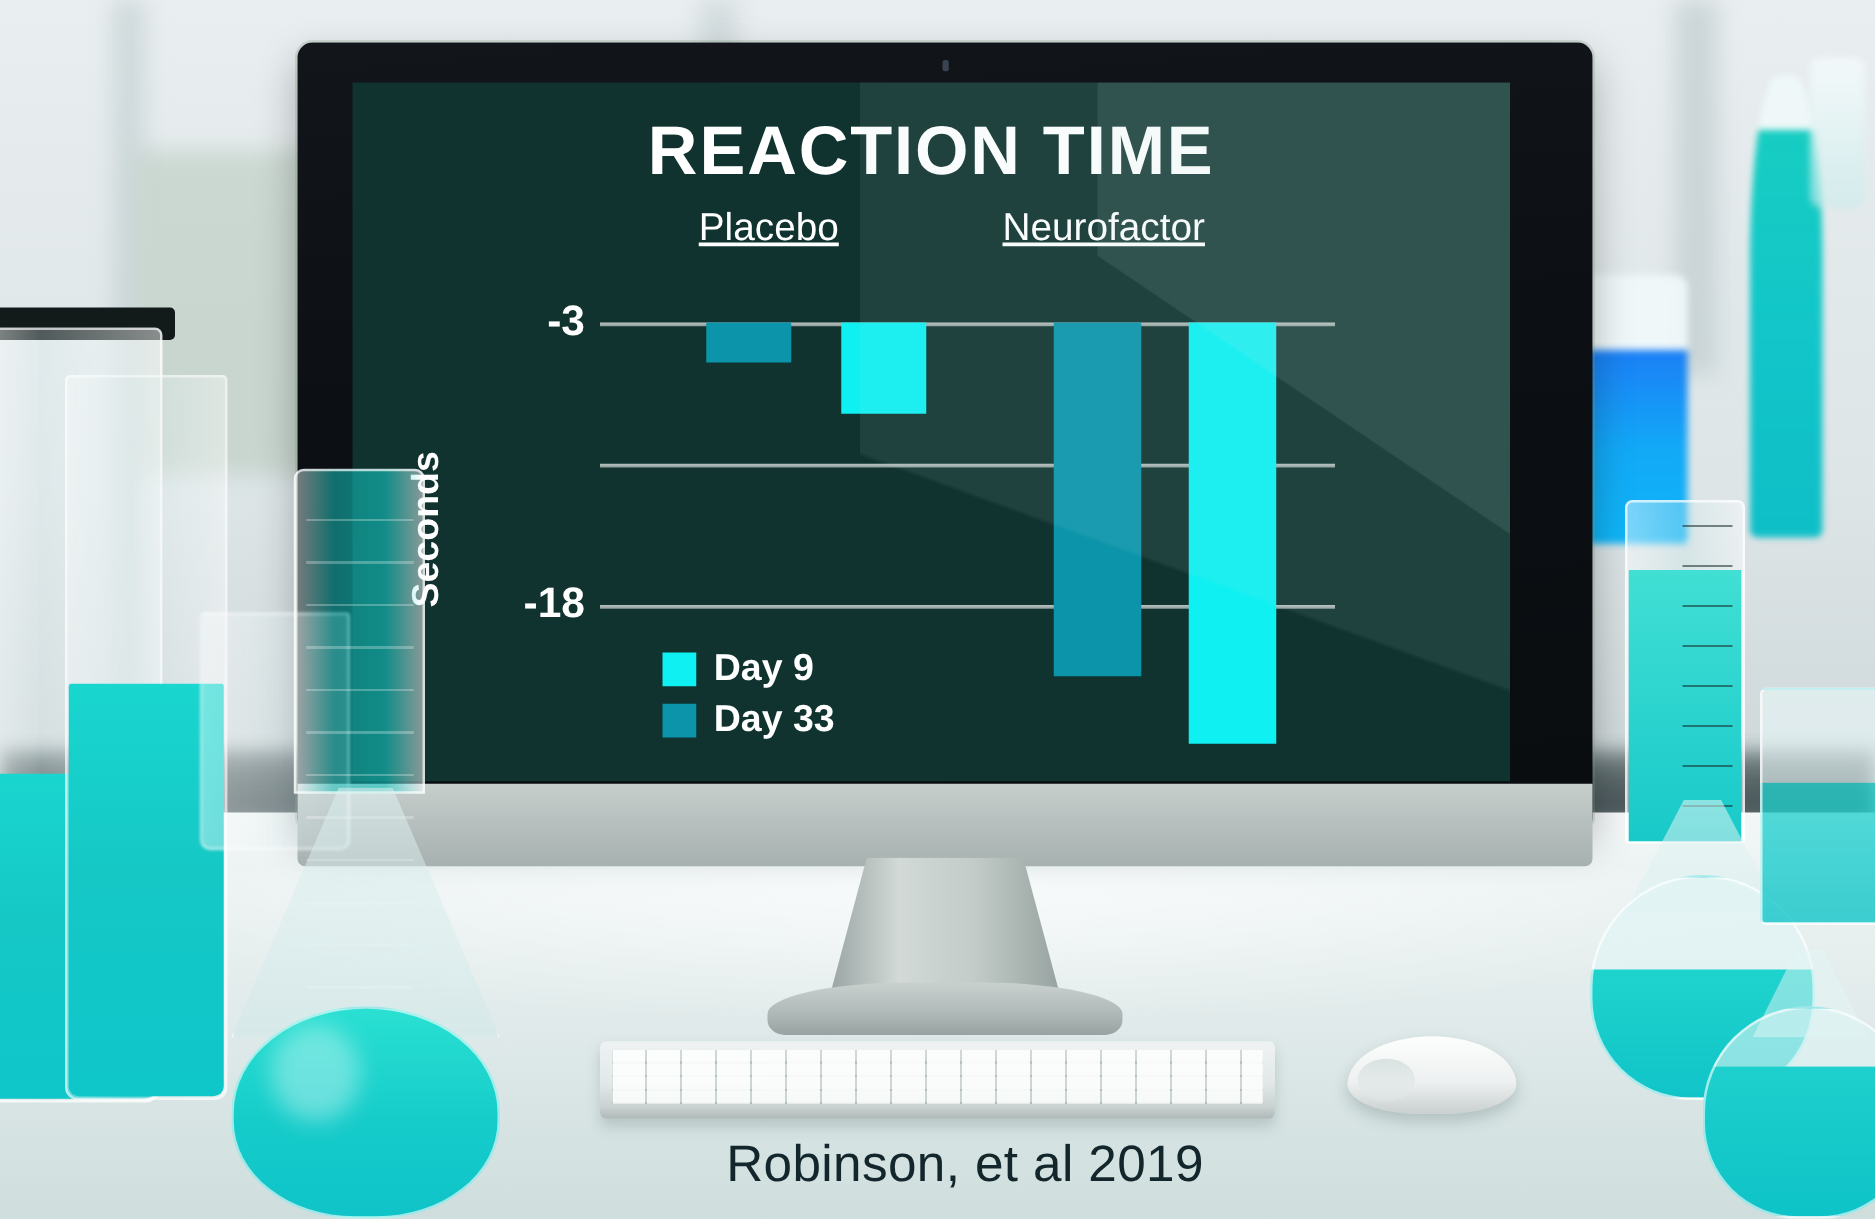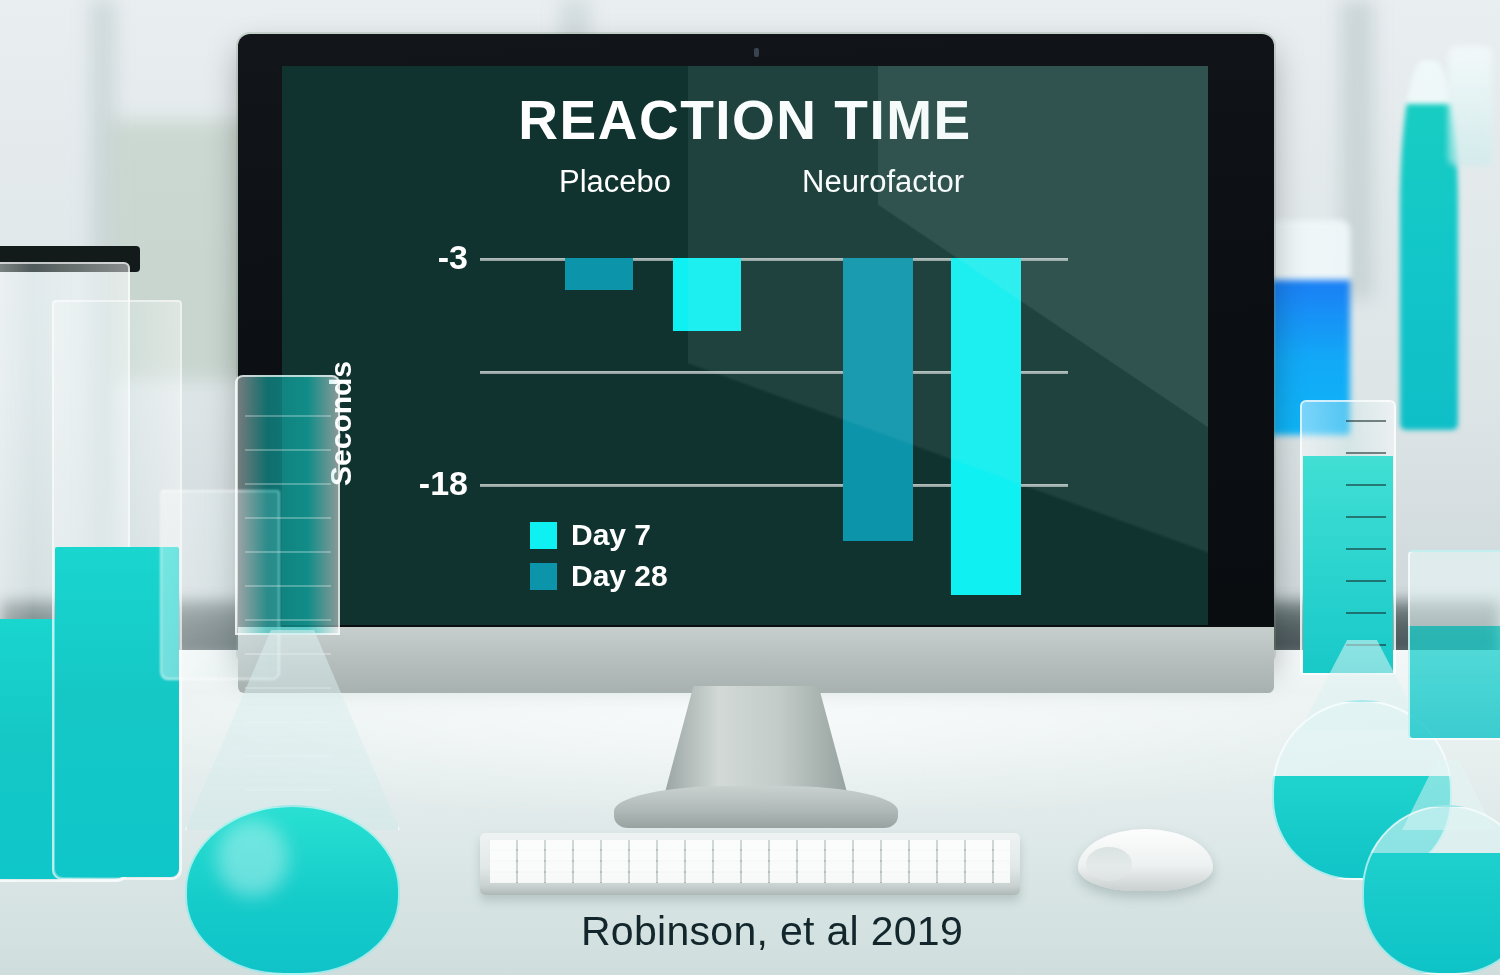--- a/index.html
+++ b/index.html
@@ -147,21 +147,21 @@
   .stand-foot{ position:absolute; left:50%; margin-left:-142px; top:752px; width:284px; height:42px;
     background: linear-gradient(180deg,#c9d1cf,#aeb8b6 60%,#98a3a1);
     border-radius:40% 40% 14px 14px / 60% 60% 12px 12px; }
 
   
   .chart-title{
     position:absolute; left:0; right:0; top:22px; text-align:center;
     color:#ffffff; font-size:55px; font-weight:700; letter-spacing:1.5px;
   }
   .group-labels{ position:absolute; left:0; top:98px; width:100%; height:40px; }
-  .group-label{ position:absolute; color:#fff; font-size:31px; font-weight:400; white-space:nowrap; }
+  .group-label{ position:absolute; color:#fff; font-size:31px; font-weight:400; white-space:nowrap;text-decoration:underline; }
   .gl-placebo{ left:277px; }
   .gl-neuro{ left:520px; }
 
   .plot{ position:absolute; left:0; top:0; width:926px; height:559px; }
   .gridline{ position:absolute; left:198px; width:588px; height:3px;
     background:linear-gradient(180deg,#b9c4c2,#8e9b99); }
   .ytick{ position:absolute; right:0; color:#fff; font-size:34px; font-weight:700;
     transform: translateY(-52%); white-space:nowrap; }
   .ytick-wrap{ position:absolute; left:120px; width:66px; text-align:right; }
 
@@ -243,25 +243,25 @@
         </div>
 
         <div class="bar" style="left:283px;top:192px;width:68px;height:32px;background:#0b94aa;"></div>
         <div class="bar" style="left:391px;top:192px;width:68px;height:73px;background:#0ef0f2;"></div>
         <div class="bar" style="left:561px;top:192px;width:70px;height:283px;background:#0b94aa;"></div>
         <div class="bar" style="left:669px;top:192px;width:70px;height:337px;background:#0ef0f2;"></div>
 
         <div class="legend">
           <div class="legend-row">
             <span class="legend-swatch" style="background:#0ef0f2;"></span>
-            <span class="legend-label">Day 7</span>
+            <span class="legend-label">Day 9</span>
           </div>
           <div class="legend-row">
             <span class="legend-swatch" style="background:#0b94aa;"></span>
-            <span class="legend-label">Day 28</span>
+            <span class="legend-label">Day 33</span>
           </div>
         </div>
       </div>
 
       <div class="screen-glare"></div>
       <div class="screen-glare2"></div>
     </div>
 
     <div class="chin"></div>
     <div class="stand-neck"></div>

